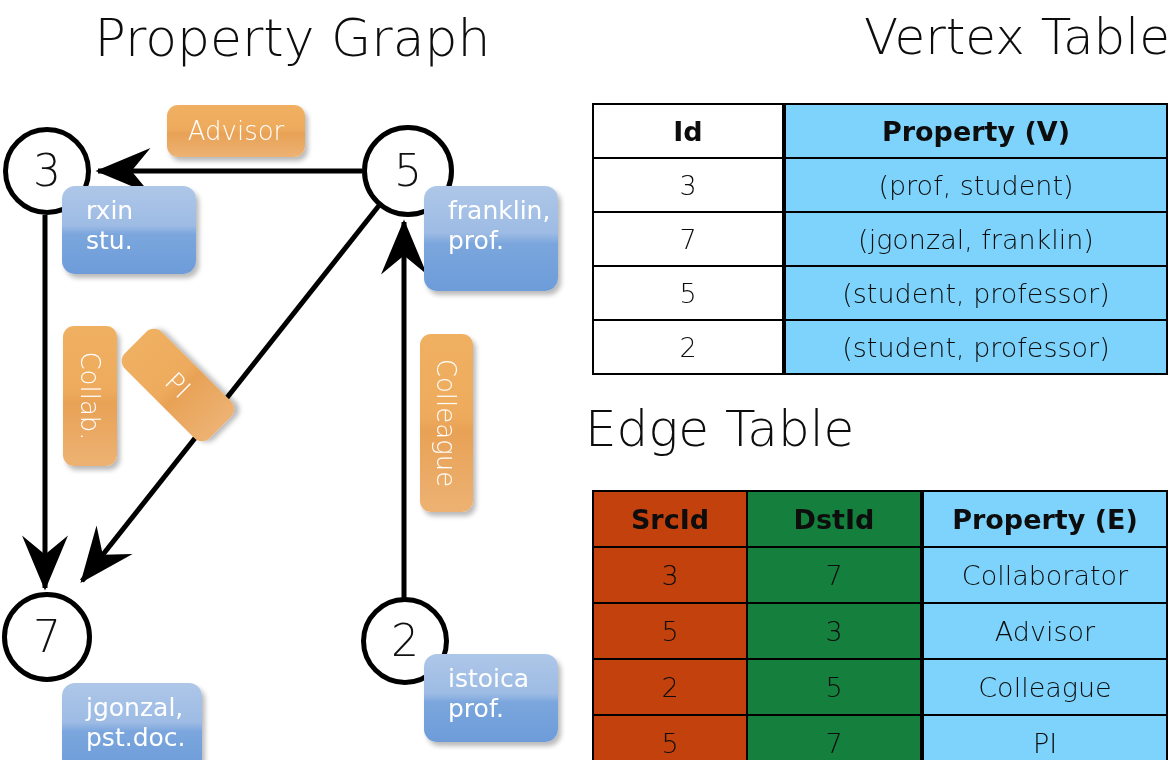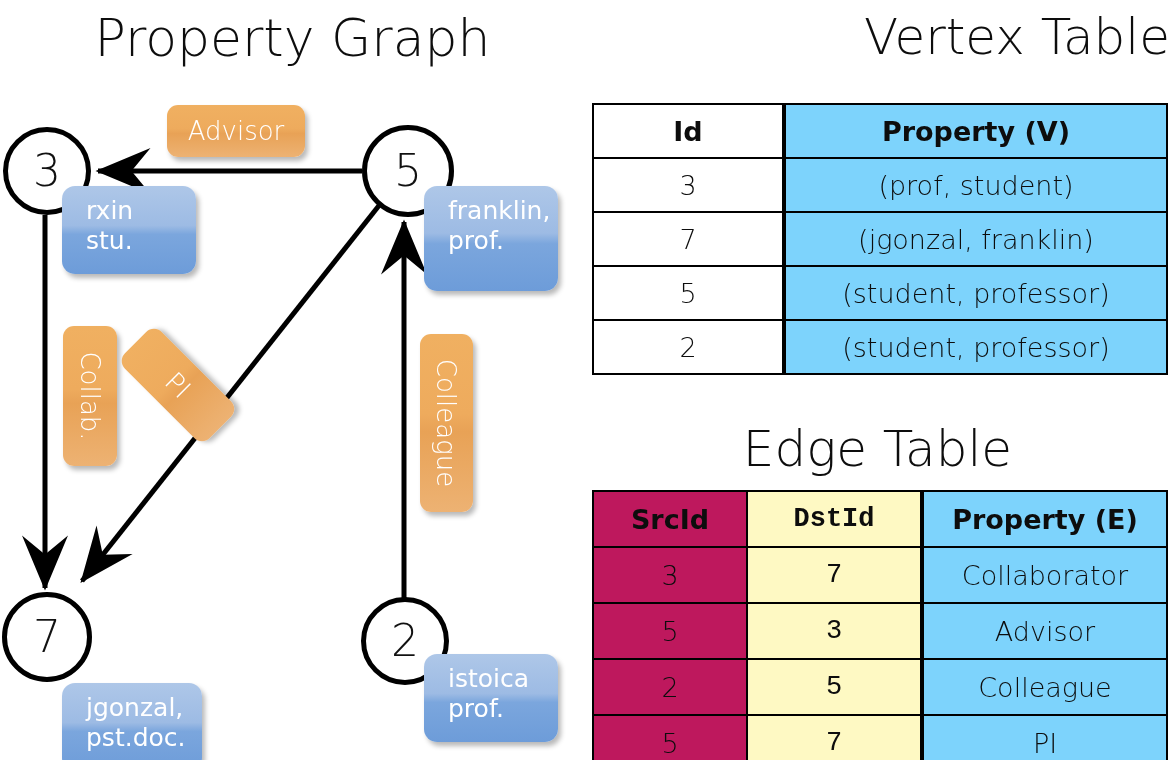--- a/index.html
+++ b/index.html
@@ -29,22 +29,22 @@
     left: 0; top: 8px; width: 585px;
     text-align: center;
     font-size: 52px;
   }
   #title-vertex-table {
     left: 585px; top: 8px; width: 585px;
     text-align: right;
     font-size: 50px;
   }
   #title-edge-table {
-    left: 585px; top: 420px; width: 585px;
-    text-align: center;
+    left: 585px; top: 400px; width: 585px;
+    text-align: left;
     font-size: 50px;
   }
 
   
   #graph-panel {
     position: absolute;
     left: 0; top: 0;
     width: 585px; height: 760px;
   }
   #graph-edges {
@@ -131,22 +131,22 @@
   }
   #vertex-table th, #vertex-table td { font-size: 27px; height: 52px; }
   #vertex-table .col-id { width: 188px; background: #ffffff; }
   #vertex-table .col-prop { background: #7dd3fc; border-left-width: 4px; }
 
   #edge-table {
     left: 592px; top: 490px;
     width: 576px;
   }
   #edge-table th, #edge-table td { font-size: 27px; height: 54px; }
-  #edge-table .col-src { width: 152px; background: #be185d; }
-  #edge-table .col-dst { width: 172px; background: #fef9c3; font-family: Liberation Mono, monospace; }
+  #edge-table .col-src { width: 152px; background: #c2410c; }
+  #edge-table .col-dst { width: 172px; background: #15803d; }
   #edge-table .col-eprop { background: #7dd3fc; border-left-width: 4px; }
 </style>
 </head>
 <body>
 
 <div class="title" id="title-property-graph">Property Graph</div>
 <div class="title" id="title-vertex-table">Vertex Table</div>
 <div class="title" id="title-edge-table">Edge Table</div>
 
 <div id="graph-panel">

